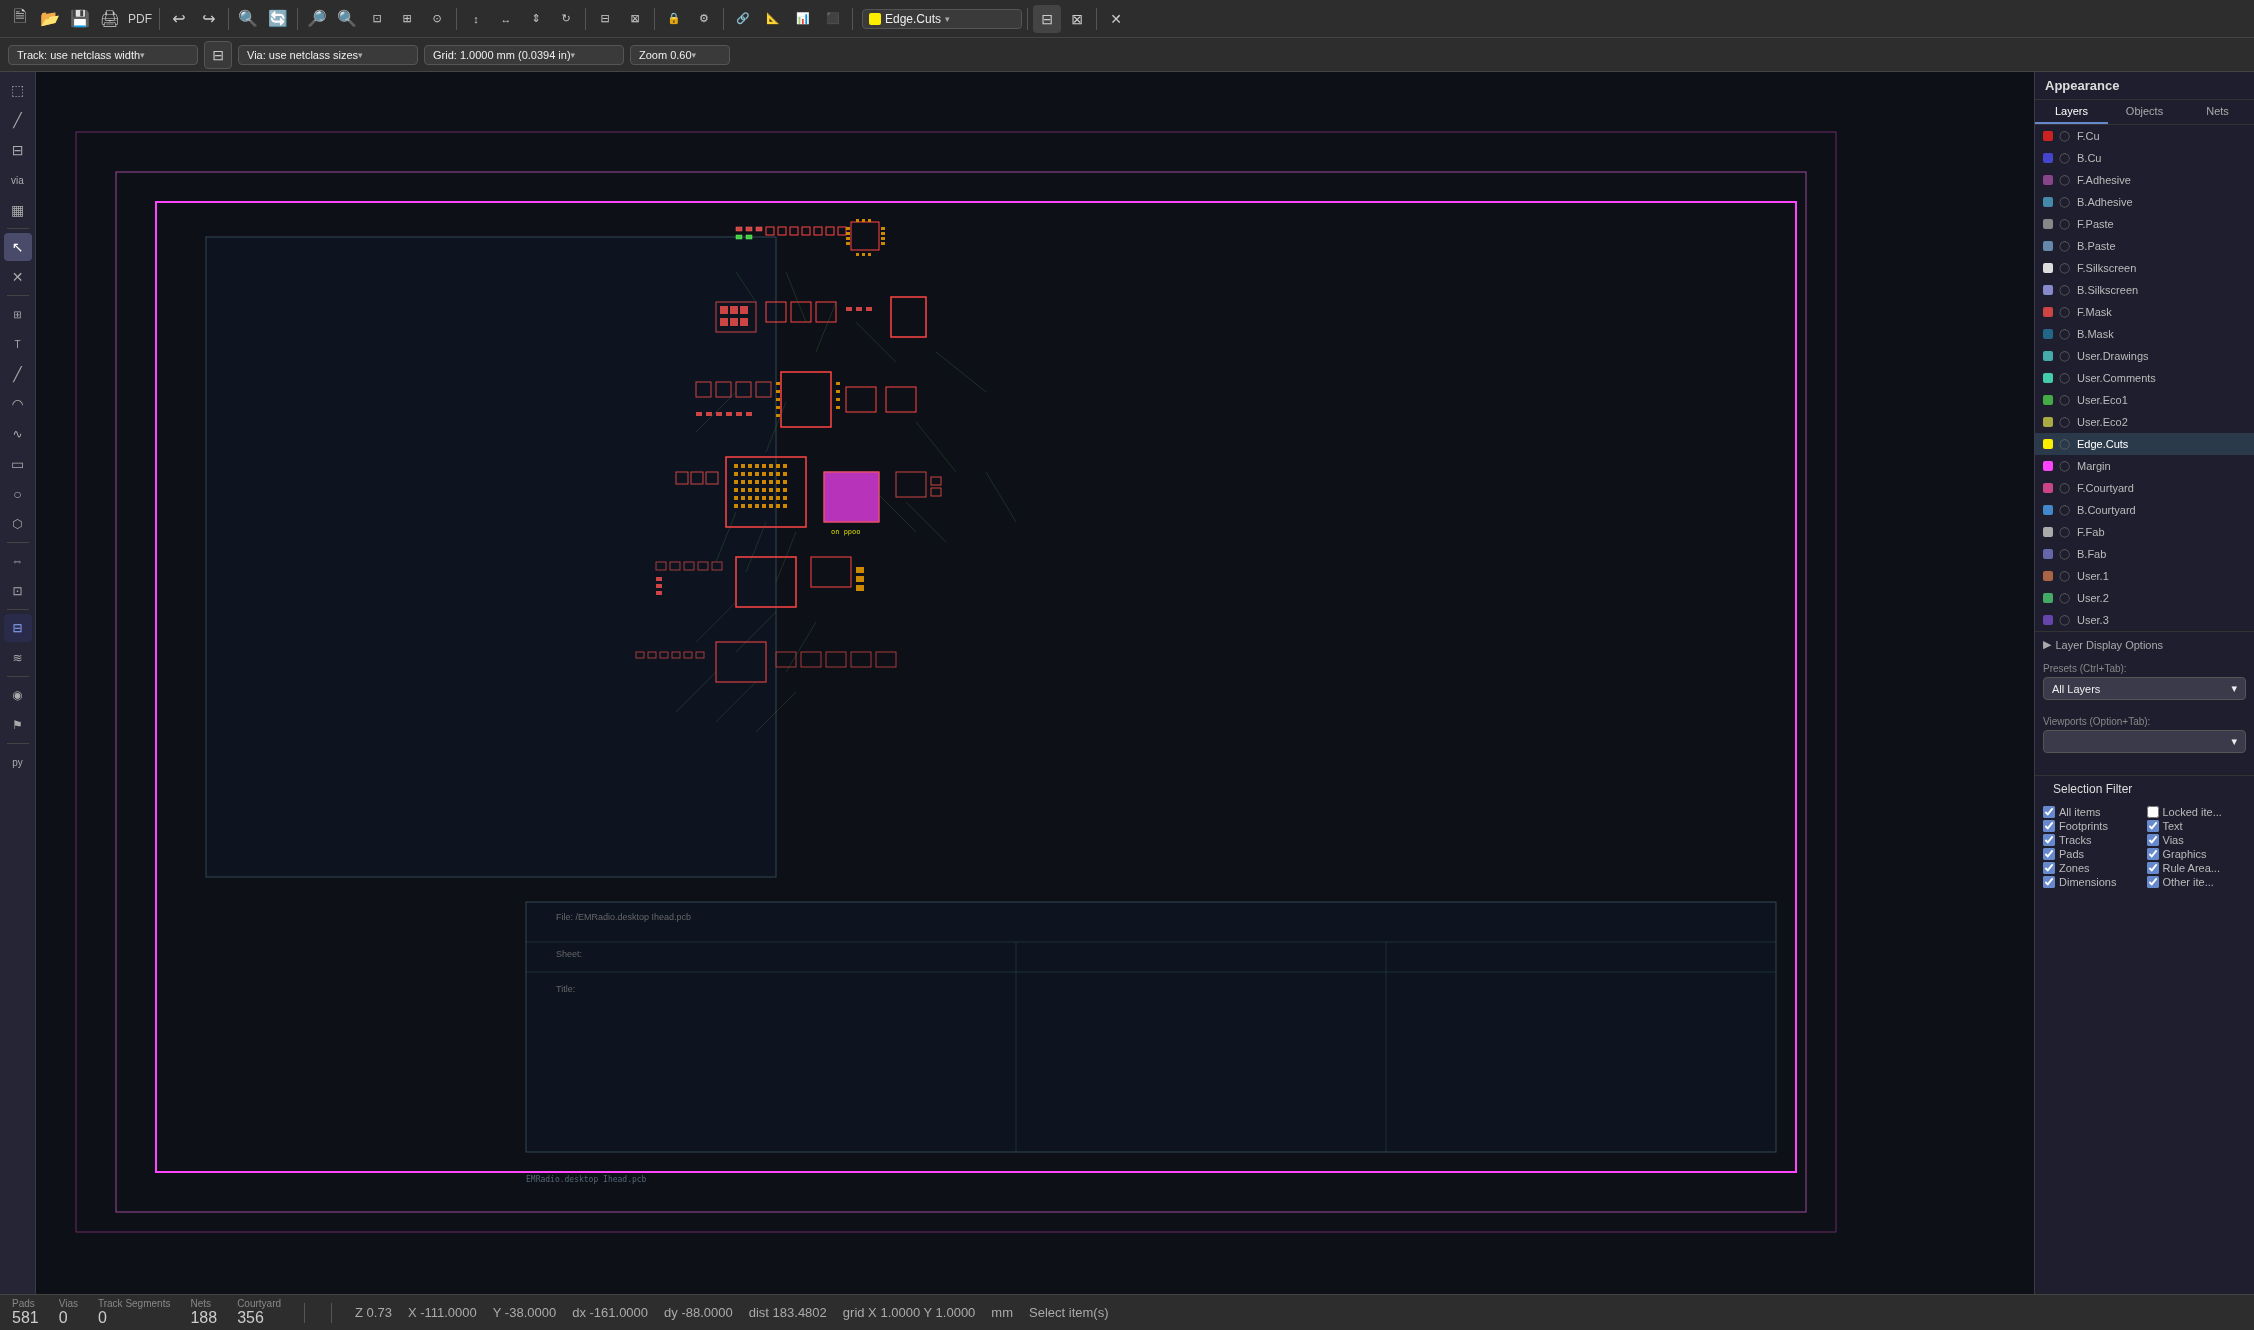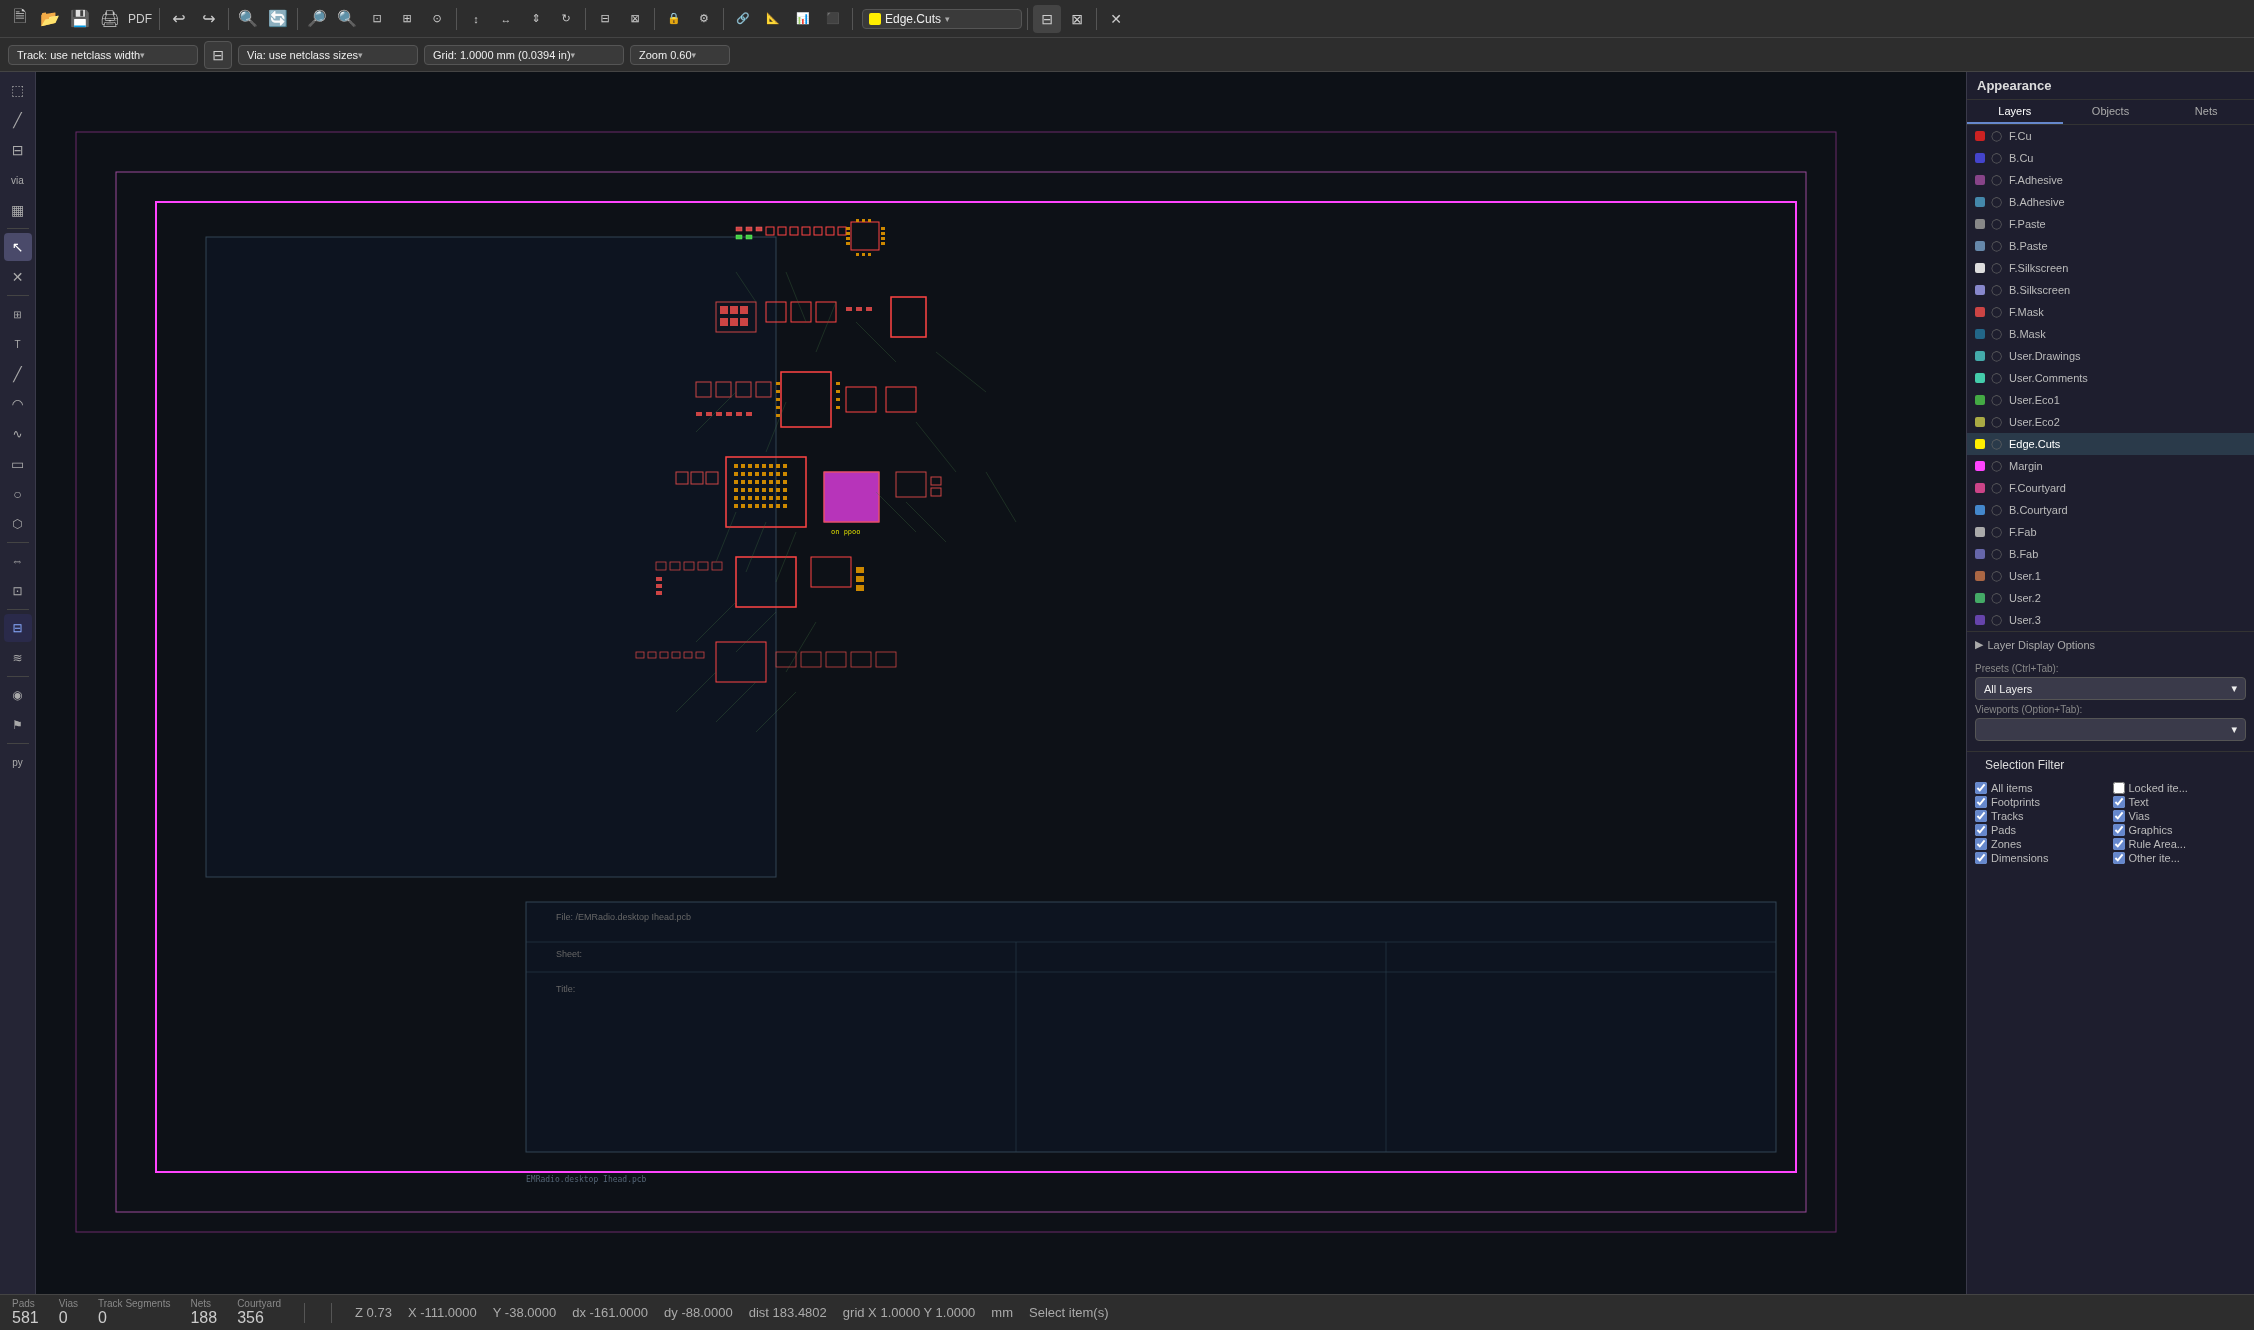--- a/index.html
+++ b/index.html
@@ -130,21 +130,21 @@
     
     #canvas-area {
       flex: 1;
       background: #0d1117;
       position: relative;
       overflow: hidden;
     }
 
     
     #right-sidebar {
-      width: 288px;
+      width: 220px;
       background: #1e1e2e;
       border-left: 1px solid #3a3a4a;
       display: flex;
       flex-direction: column;
       overflow-y: auto;
       flex-shrink: 0;
     }
     #right-sidebar::-webkit-scrollbar { width: 6px; }
     #right-sidebar::-webkit-scrollbar-track { background: #1a1a2a; }
     #right-sidebar::-webkit-scrollbar-thumb { background: #444; border-radius: 3px; }
@@ -211,21 +211,21 @@
       border-top: 1px solid #333;
       gap: 4px;
     }
     .section-content {
       padding: 6px 8px;
     }
     .labeled-dropdown {
       display: flex;
       flex-direction: column;
       gap: 3px;
-      margin-bottom: 4px;
+      margin-bottom: 16px;
     }
     .labeled-dropdown label {
       font-size: 10px;
       color: #888;
     }
     .full-dropdown {
       background: #3a3a4a;
       border: 1px solid #555;
       border-radius: 4px;
       padding: 4px 8px;

